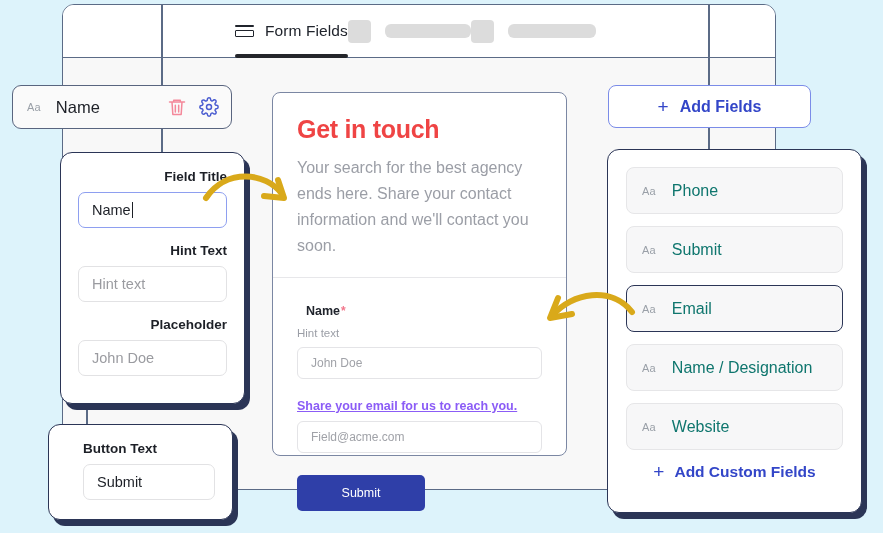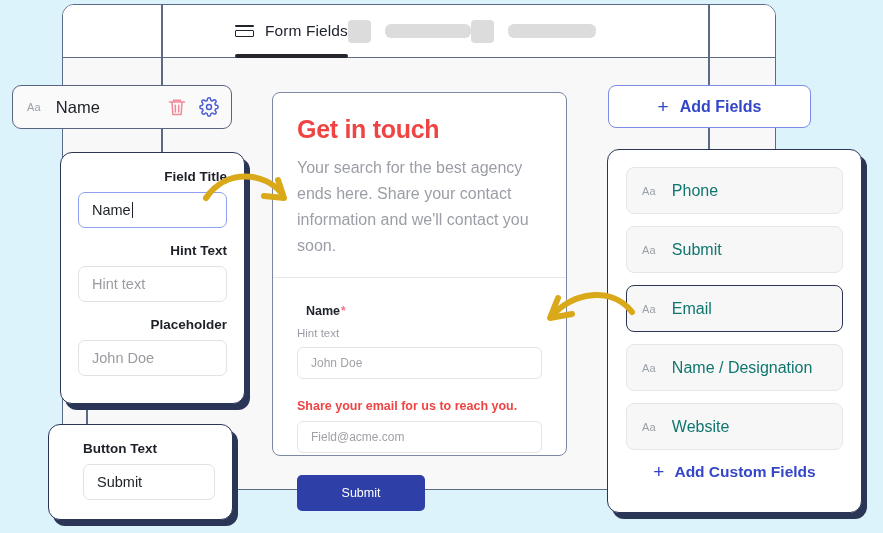--- a/index.html
+++ b/index.html
@@ -99,21 +99,21 @@
   .pv-desc{font-size:16px;line-height:26px;color:#9b9ea6;margin:0;}
   .pv-body{padding:17px 24px 0 24px;}
   .pv-flabel{font-size:12.5px;font-weight:bold;color:#20242c;margin:9px;}
   .req{color:#f2768b;font-size:12px;margin-left:1px;}
   .pv-hint{font-size:11.5px;color:#9b9ea6;margin:4px 0 8px 0;}
   .pv-input{
     height:32px;border:1px solid #e4e4e7;border-radius:6px;
     display:flex;align-items:center;padding:0 13px;
     font-size:12px;color:#a0a2a8;box-sizing:border-box;
   }
-  .pv-flabel2{font-size:12.5px;font-weight:bold;color:#ef4444;margin:20px 0 8px 0;}
+  .pv-flabel2{font-size:12.5px;font-weight:bold;color:#8b5cf6;margin:20px 0 8px 0;text-decoration:underline;}
   .pv-submit{
     margin-top:22px;width:128px;height:36px;background:#2f3fa8;border-radius:5px;
     color:#fff;font-size:12.5px;display:flex;align-items:center;justify-content:center;
     border:none;font-family:inherit;cursor:pointer;
   }
 
   
   .add-fields{
     position:absolute;left:608px;top:85px;width:203px;height:43px;
     background:#fff;border:1.5px solid #7b8ce8;border-radius:8px;

